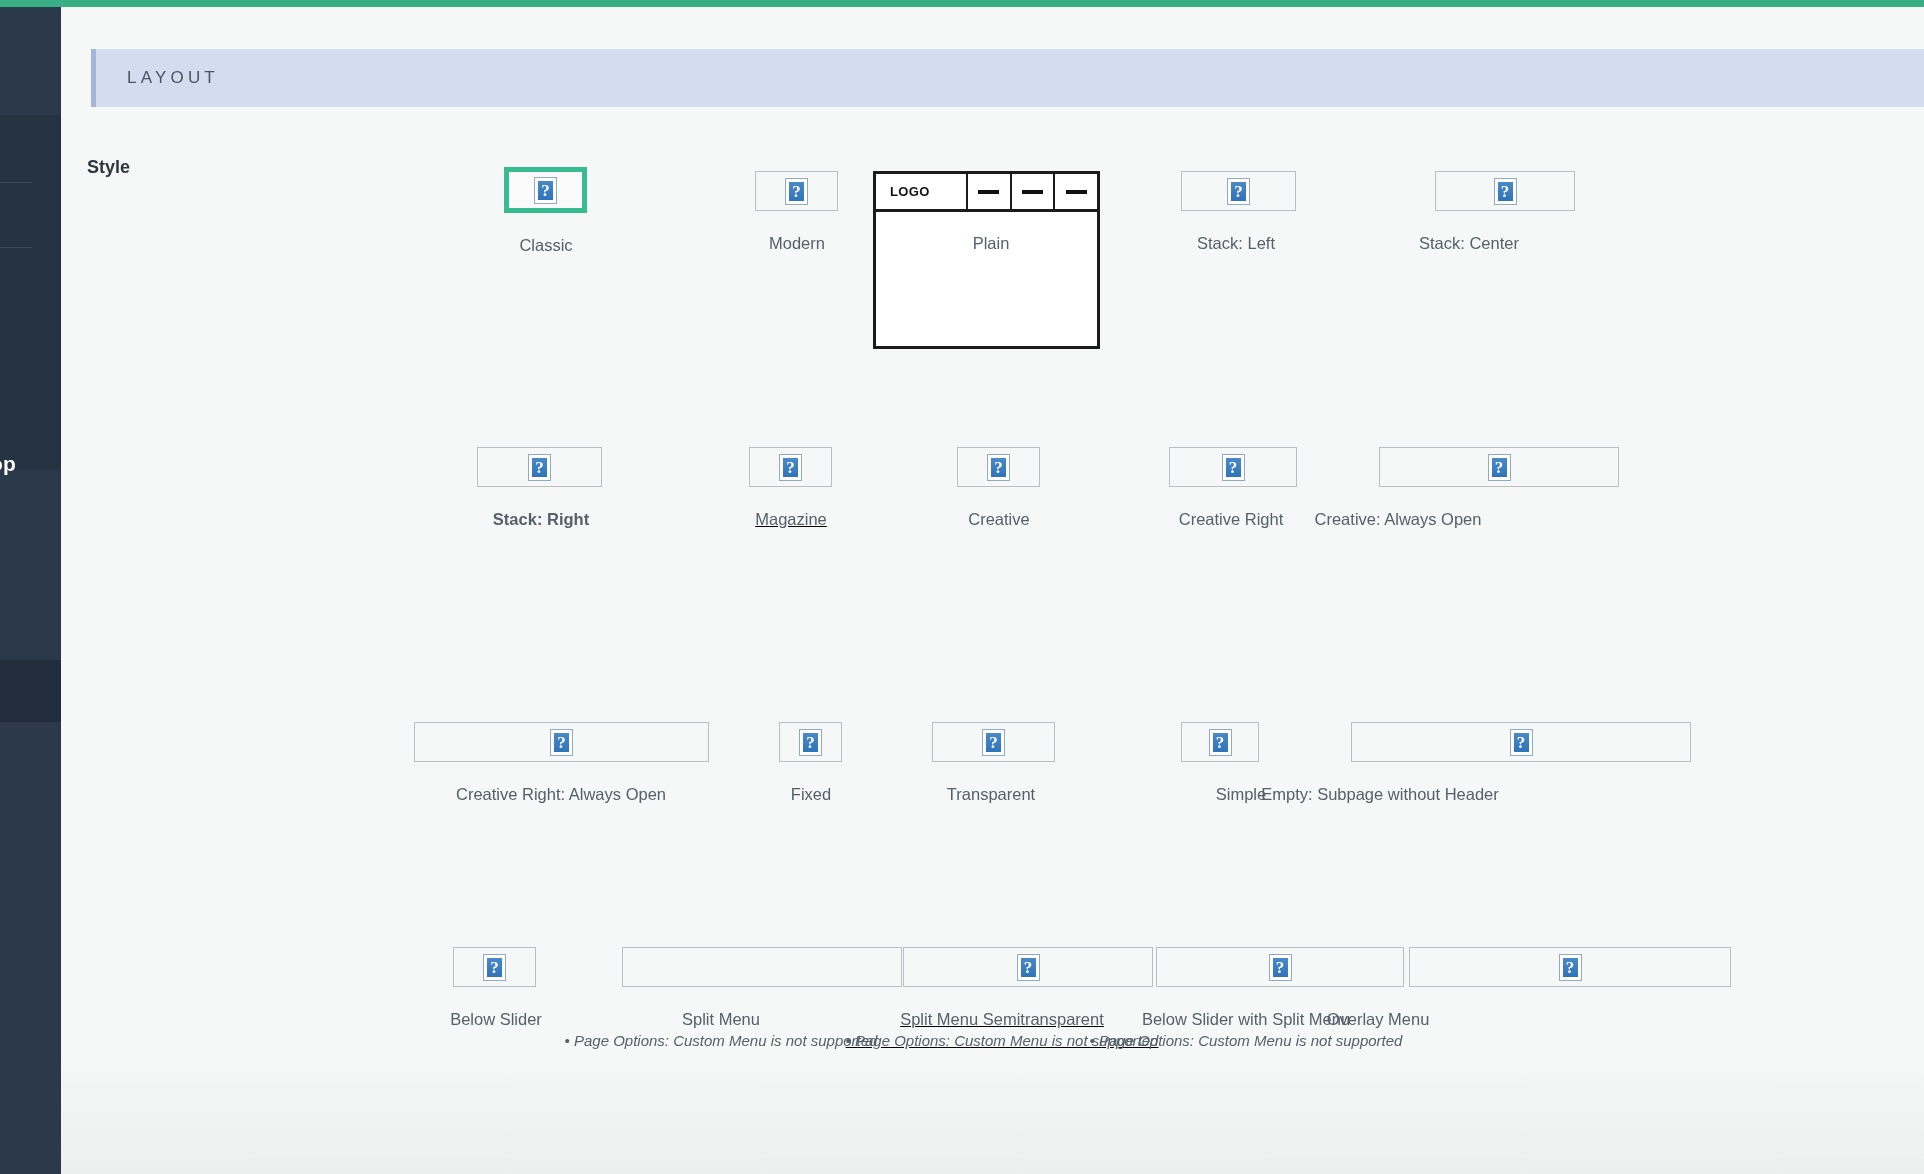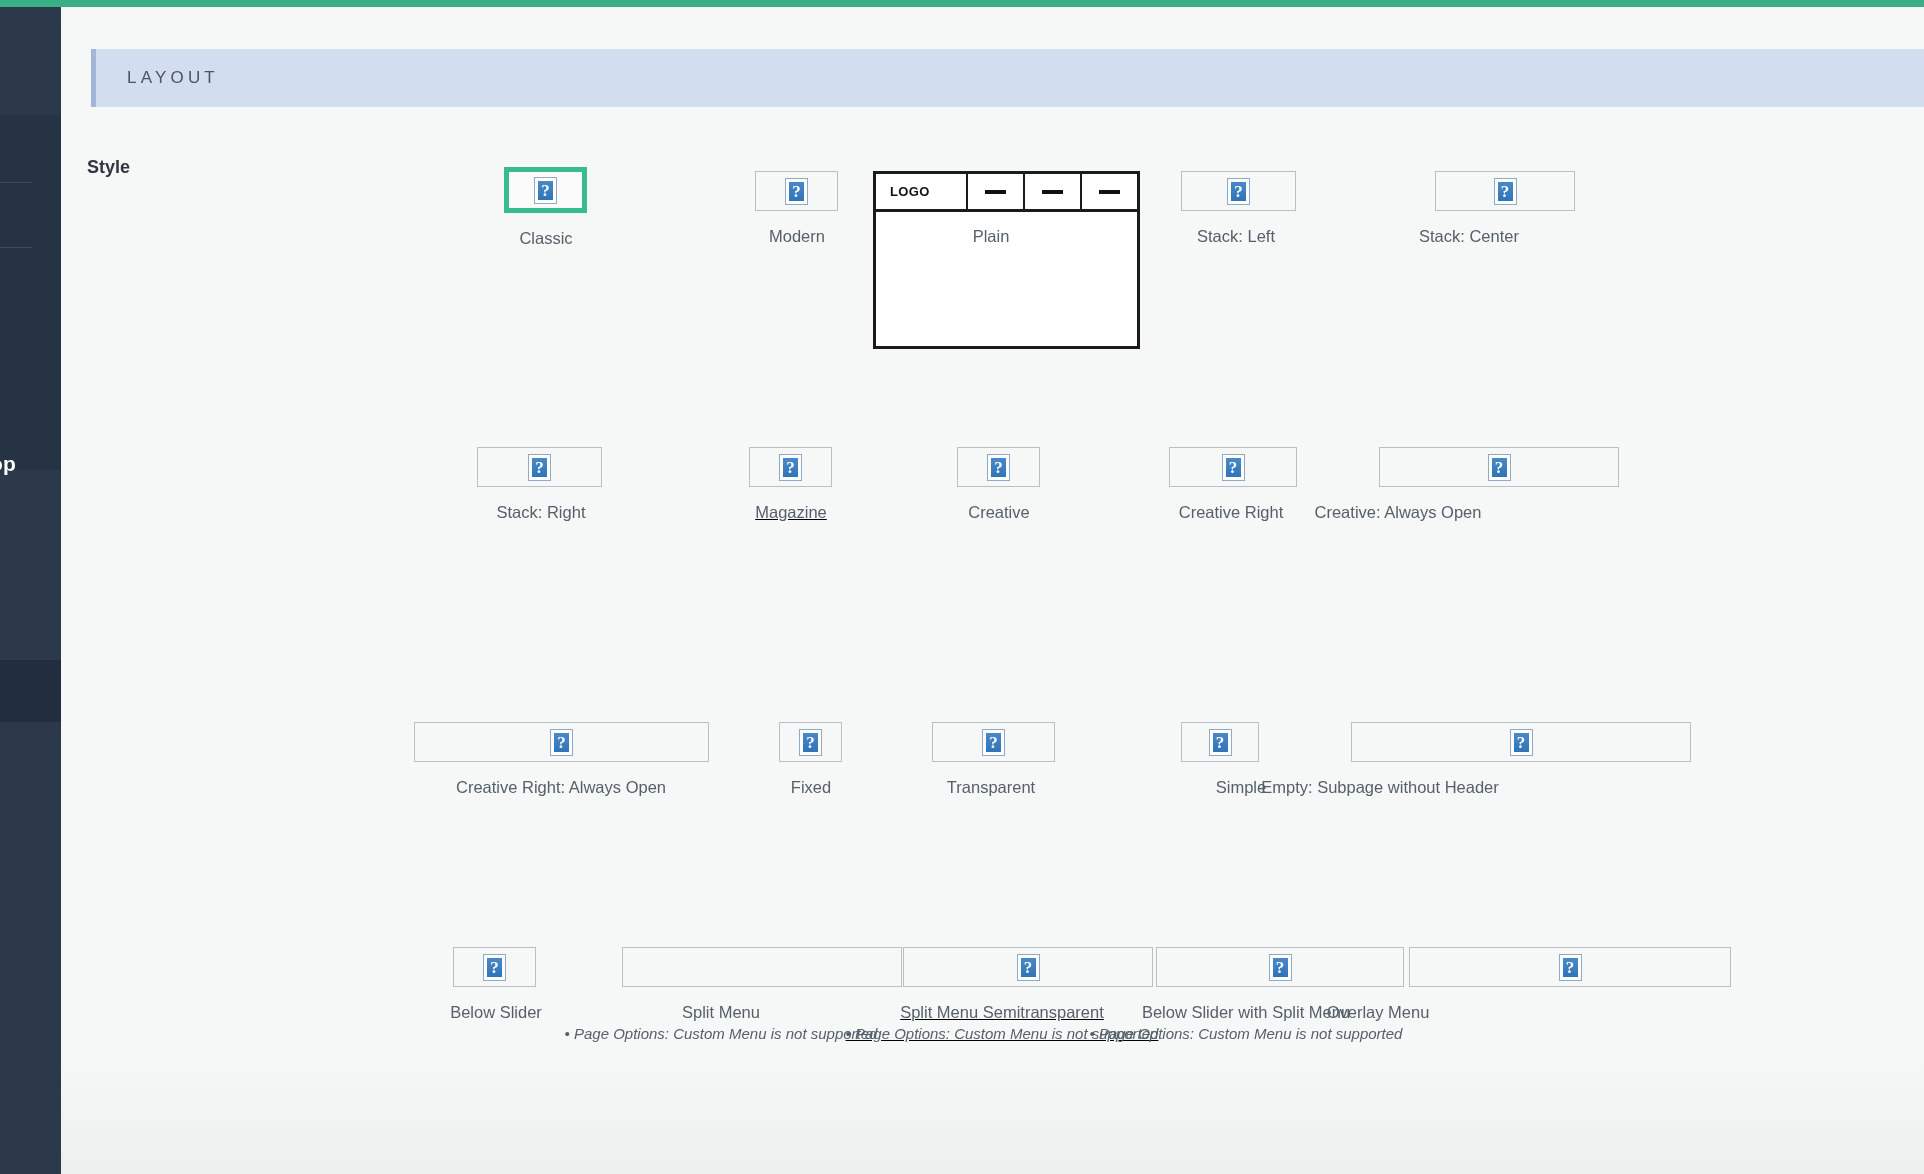--- a/index.html
+++ b/index.html
@@ -90,38 +90,38 @@
     width: 21px; height: 25px;
     background: linear-gradient(to bottom, #4a89c8 0%, #2f74b8 100%);
     border: 3px solid #ffffff;
     outline: 1px solid #8fa9c6;
     display: flex; align-items: center; justify-content: center;
     color: #ffffff; font-size: 17px; font-weight: bold;
     line-height: 1; font-family: "Liberation Serif", serif;
   }
 
   .opt-label {
-    margin-top: 9px;
+    margin-top: 16px;
     text-align: center;
     font-size: 16.5px;
     color: #55606a;
     line-height: 1.25;
   }
   .opt-note {
     text-align: center;
     font-size: 15px;
     font-style: italic;
     color: #55606a;
     line-height: 1.3;
     margin-top: 1px;
   }
 
   
   .plain-preview {
-    width: 267px; height: 178px;
+    width: 227px; height: 178px;
     border: 3px solid #1b1b1b;
     background: #ffffff;
     position: relative;
   }
   .plain-bar {
     display: flex; height: 38px;
     border-bottom: 3px solid #1b1b1b;
   }
   .plain-logo {
     width: 90px; display: flex; align-items: center;
@@ -211,21 +211,21 @@
             <div class="brokenimg">?</div>
           </div>
           <div style="position: absolute; left: -116px; top: 46px; width: 300px;">
             <div class="opt-label">Stack: Center</div>
           </div>
         </div>
         <div class="opt" style="left: 416px; top: 424px;">
           <div class="opt-box" style="width: 125px;">
             <div class="brokenimg">?</div>
           </div>
-          <div style="position: absolute; left: -76px; top: 46px; width: 280px;">
+          <div style="position: absolute; left: -76px; top: 46px; width: 280px; font-weight: bold;">
             <div class="opt-label">Stack: Right</div>
           </div>
         </div>
         <div class="opt" style="left: 688px; top: 424px;">
           <div class="opt-box" style="width: 83px;">
             <div class="brokenimg">?</div>
           </div>
           <div style="position: absolute; left: -63px; top: 46px; width: 210px; text-decoration: underline;">
             <div class="opt-label">Magazine</div>
           </div>

